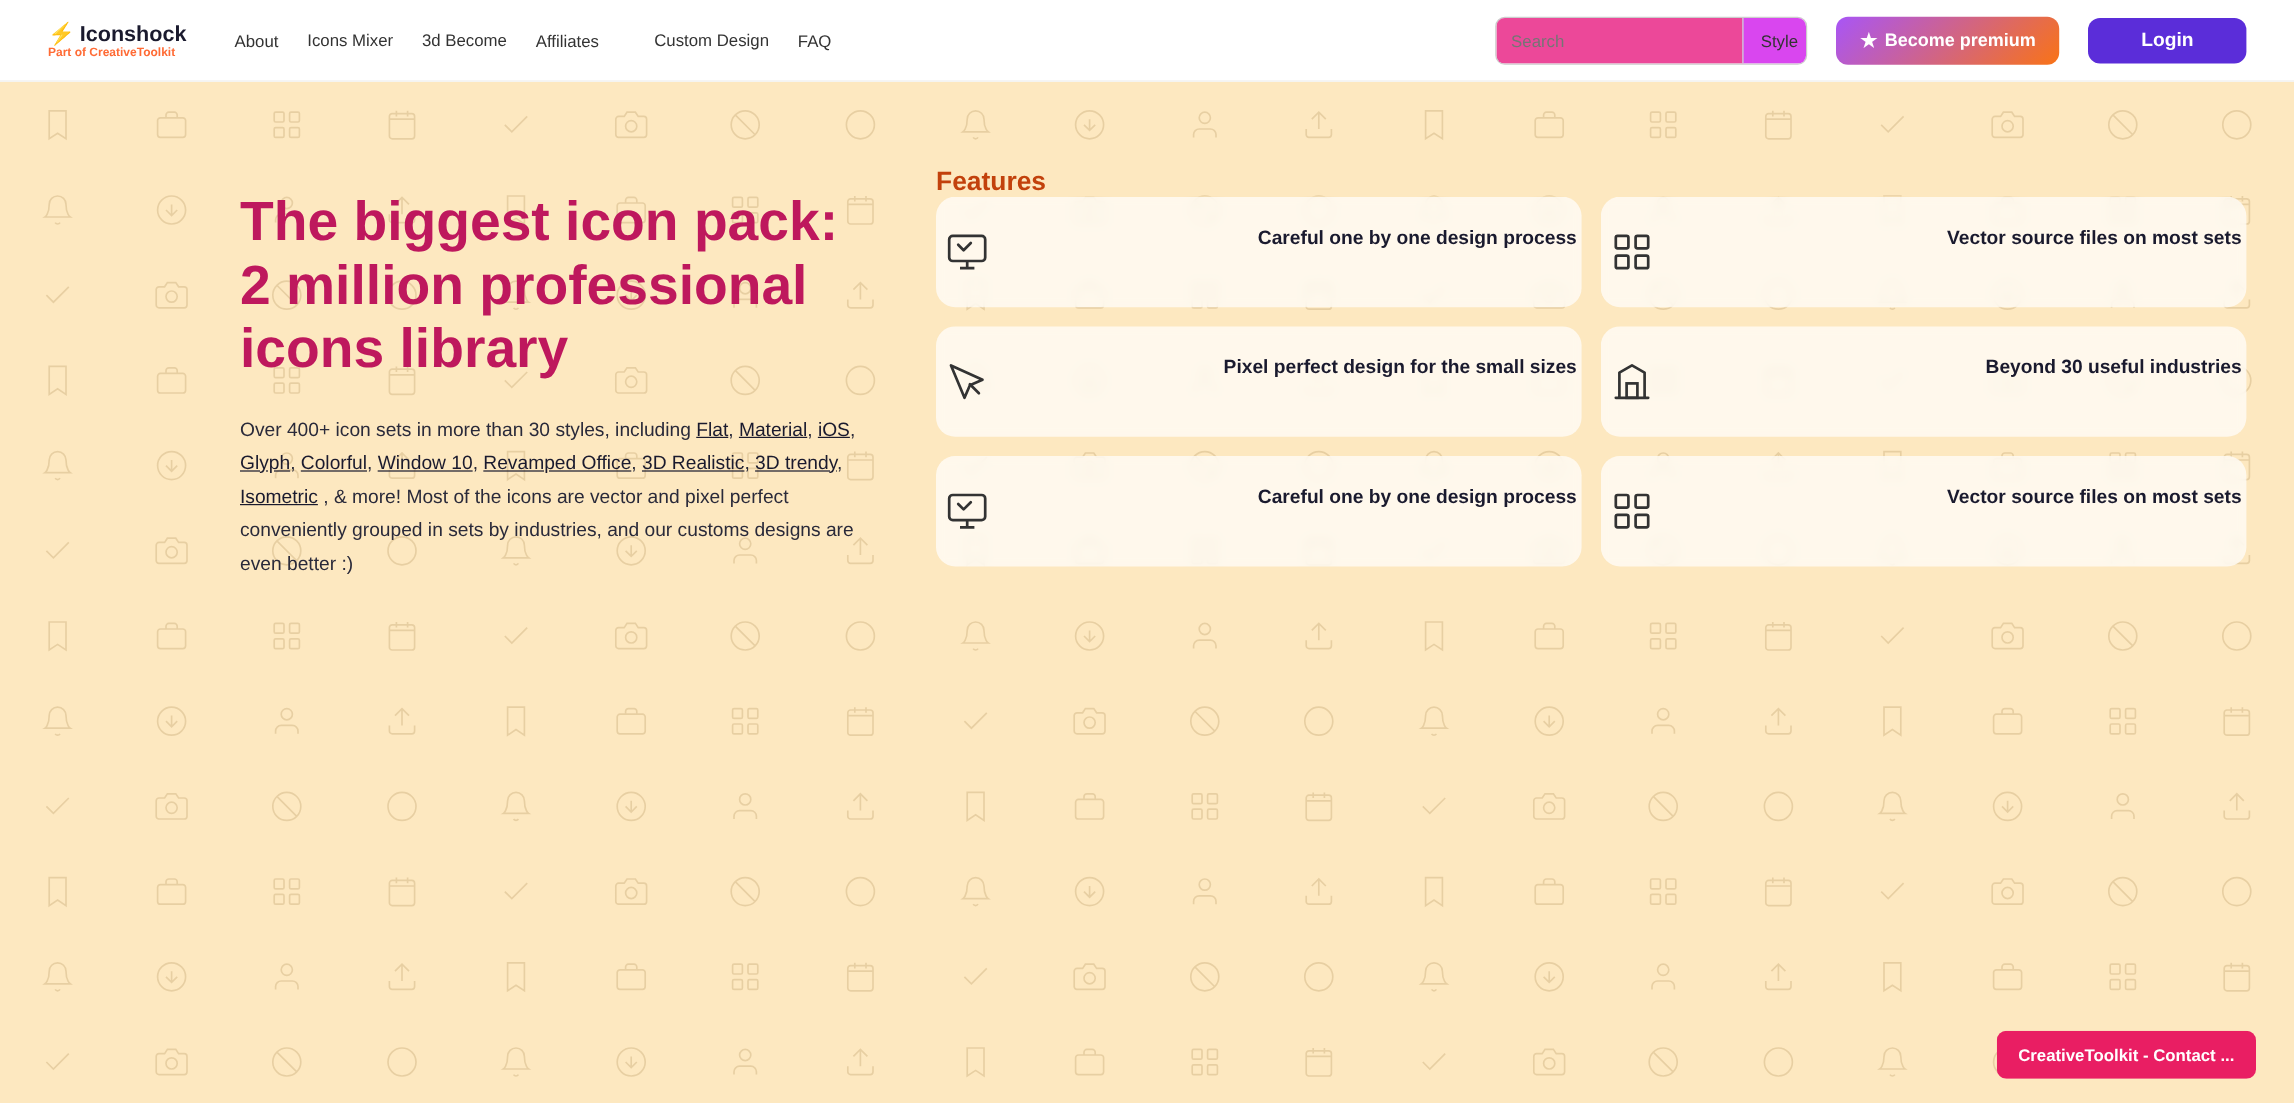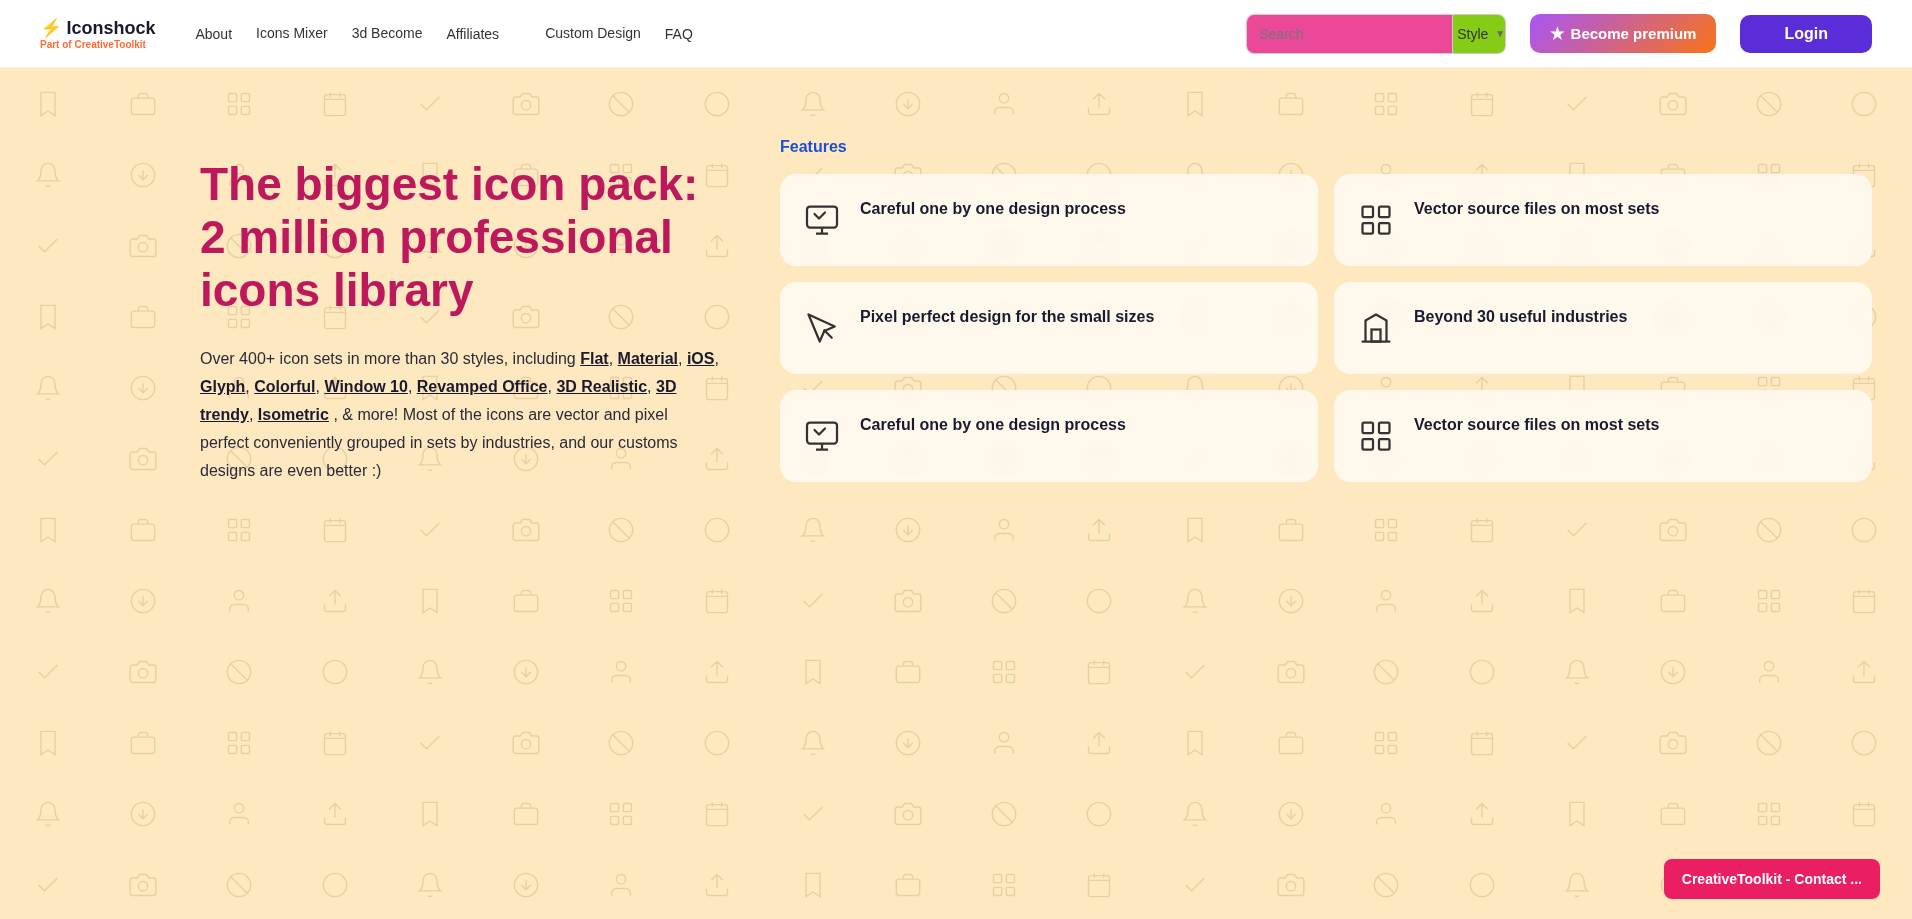--- a/index.html
+++ b/index.html
@@ -64,24 +64,24 @@
       padding: 0 12px;
       font-size: 14px;
       flex: 1;
       height: 100%;
       background: #ec4899;
     }
     .style-select {
       border: none;
       border-left: 1px solid #ccc;
       outline: none;
-      padding: 0 4px;
+      padding: 0 14px;
       font-size: 14px;
       height: 100%;
-      background: #84cc16;
+      background: #d946ef;
       cursor: pointer;
       color: #333;
       appearance: none;
       -webkit-appearance: none;
       padding-right: 24px;
     }
     .select-wrapper {
       position: relative;
       height: 100%;
       display: flex;
@@ -175,50 +175,50 @@
       line-height: 1.15;
       margin-bottom: 28px;
     }
     .hero-desc {
       font-size: 16px;
       color: #2a2a3a;
       line-height: 1.75;
     }
     .hero-desc a {
       color: #1a1a2e;
-      font-weight: 700;
+      font-weight: 400;
       text-decoration: underline;
     }
 
     
     .hero-right {
       flex: 1;
       position: relative;
       z-index: 2;
       padding-top: 10px;
     }
     .features-title {
-      font-size: 16px;
+      font-size: 22px;
       font-weight: 700;
-      color: #1d4ed8;
-      margin-bottom: 18px;
+      color: #c2410c;
     }
     .features-grid {
       display: grid;
       grid-template-columns: 1fr 1fr;
       gap: 16px;
     }
     .feature-card {
       background: rgba(255,255,255,0.7);
       border-radius: 16px;
-      padding: 24px 20px;
+      padding: 24px 4px;
       display: flex;
       align-items: flex-start;
       gap: 16px;
       backdrop-filter: blur(4px);
+      justify-content: space-between;
     }
     .feature-icon {
       flex-shrink: 0;
       width: 44px;
       height: 44px;
       display: flex;
       align-items: center;
       justify-content: center;
     }
     .feature-icon svg {

